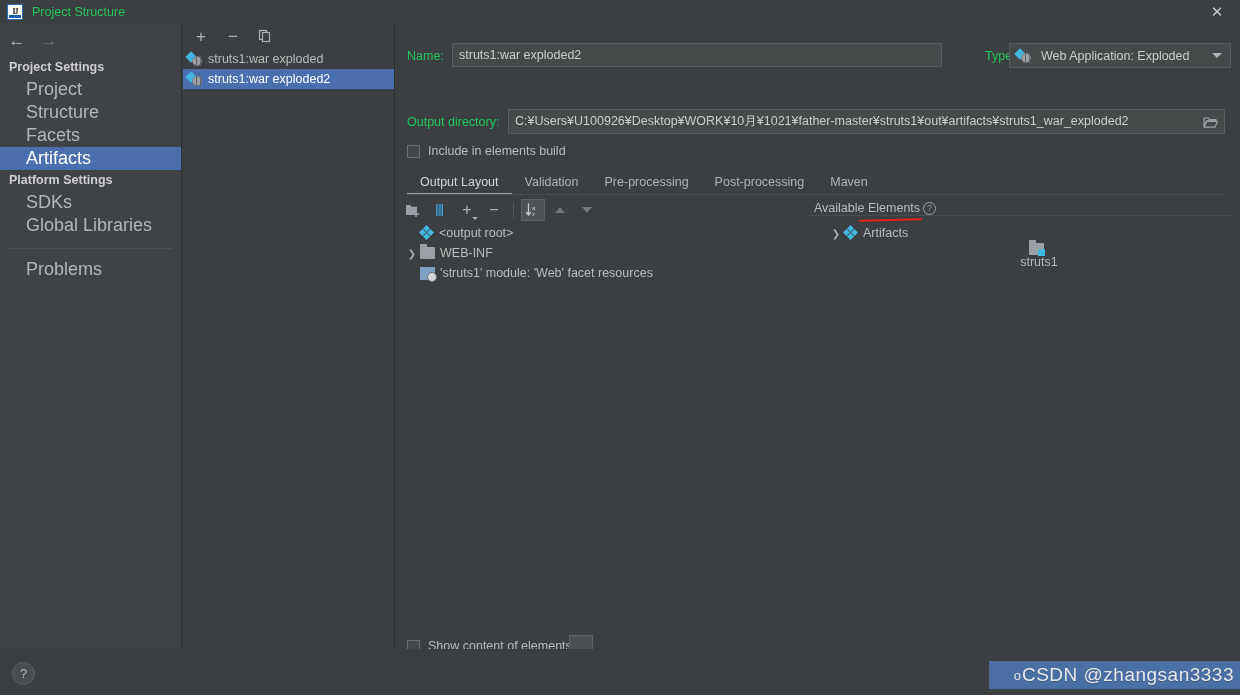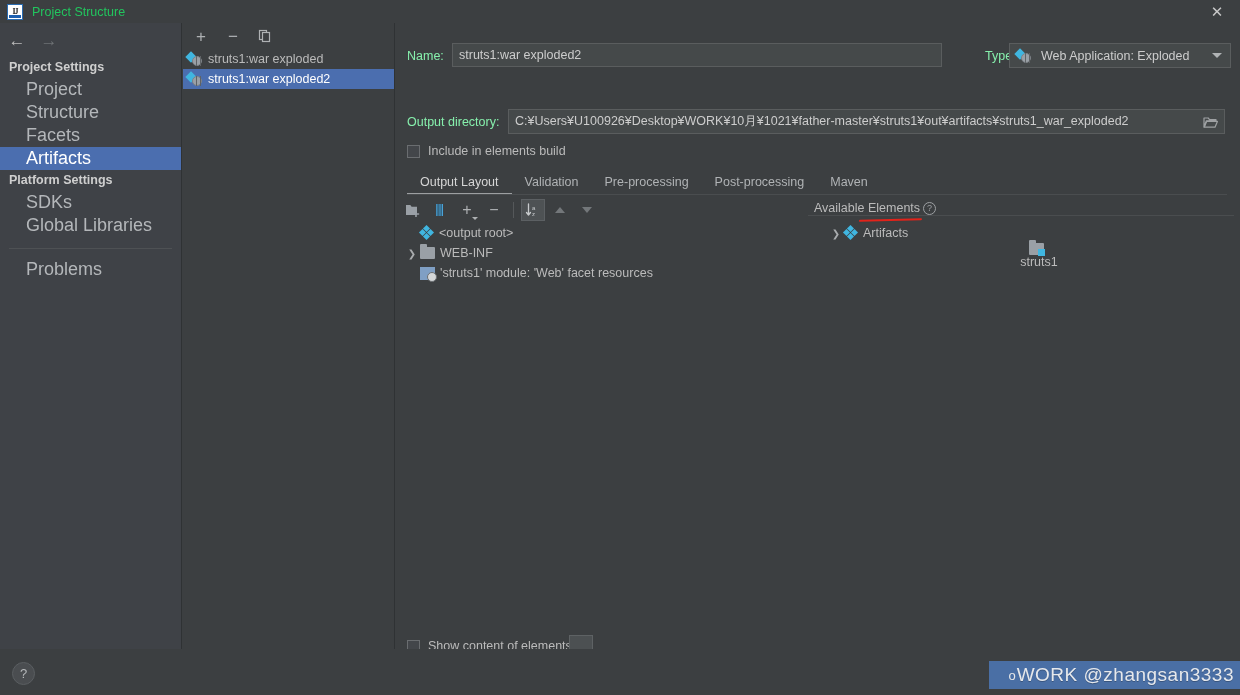--- a/index.html
+++ b/index.html
@@ -93,21 +93,21 @@
   .icon-war .globe::before{
     content:""; position:absolute; left: 3px; top:-1px; width:3px; height:10px;
     border-left: 1px solid #5f6366; border-right: 1px solid #5f6366;
   }
 
   
   .detail {
     position: absolute; left: 396px; top: 23px; width: 844px; height: 626px;
     background: #3c3f41;
   }
-  .lbl { font-size: 12.5px; color: #86efac; }
+  .lbl { font-size: 12.5px; color: #22c55e; }
   .lbl-name { width: 45px; }
   .textfield {
     background: #45494a; border: 1px solid #5a5d5e; height: 24px;
     display: flex; align-items: center; padding: 0 6px;
     font-size: 12.5px; color: #cdcdcd;
   }
   .name-field { position: absolute; left: 56px; top: 20px; width: 490px; }
   .lbl-type { position: absolute; left: 589px; top: 26px; }
   .combo {
     position: absolute; left: 613px; top: 20px; width: 222px; height: 25px;
@@ -440,14 +440,14 @@
   <div class="ellipsis-btn">...</div>
 </div>
 
 <div class="red-underline"></div>
 
 <div class="bottombar"></div>
 <div class="help-btn">?</div>
 
 <div class="watermark">
   <span class="wm-prefix">o</span>
-  <span class="wm-text">WORK @zhangsan3333</span>
+  <span class="wm-text">CSDN @zhangsan3333</span>
 </div>
 
 </body></html>

